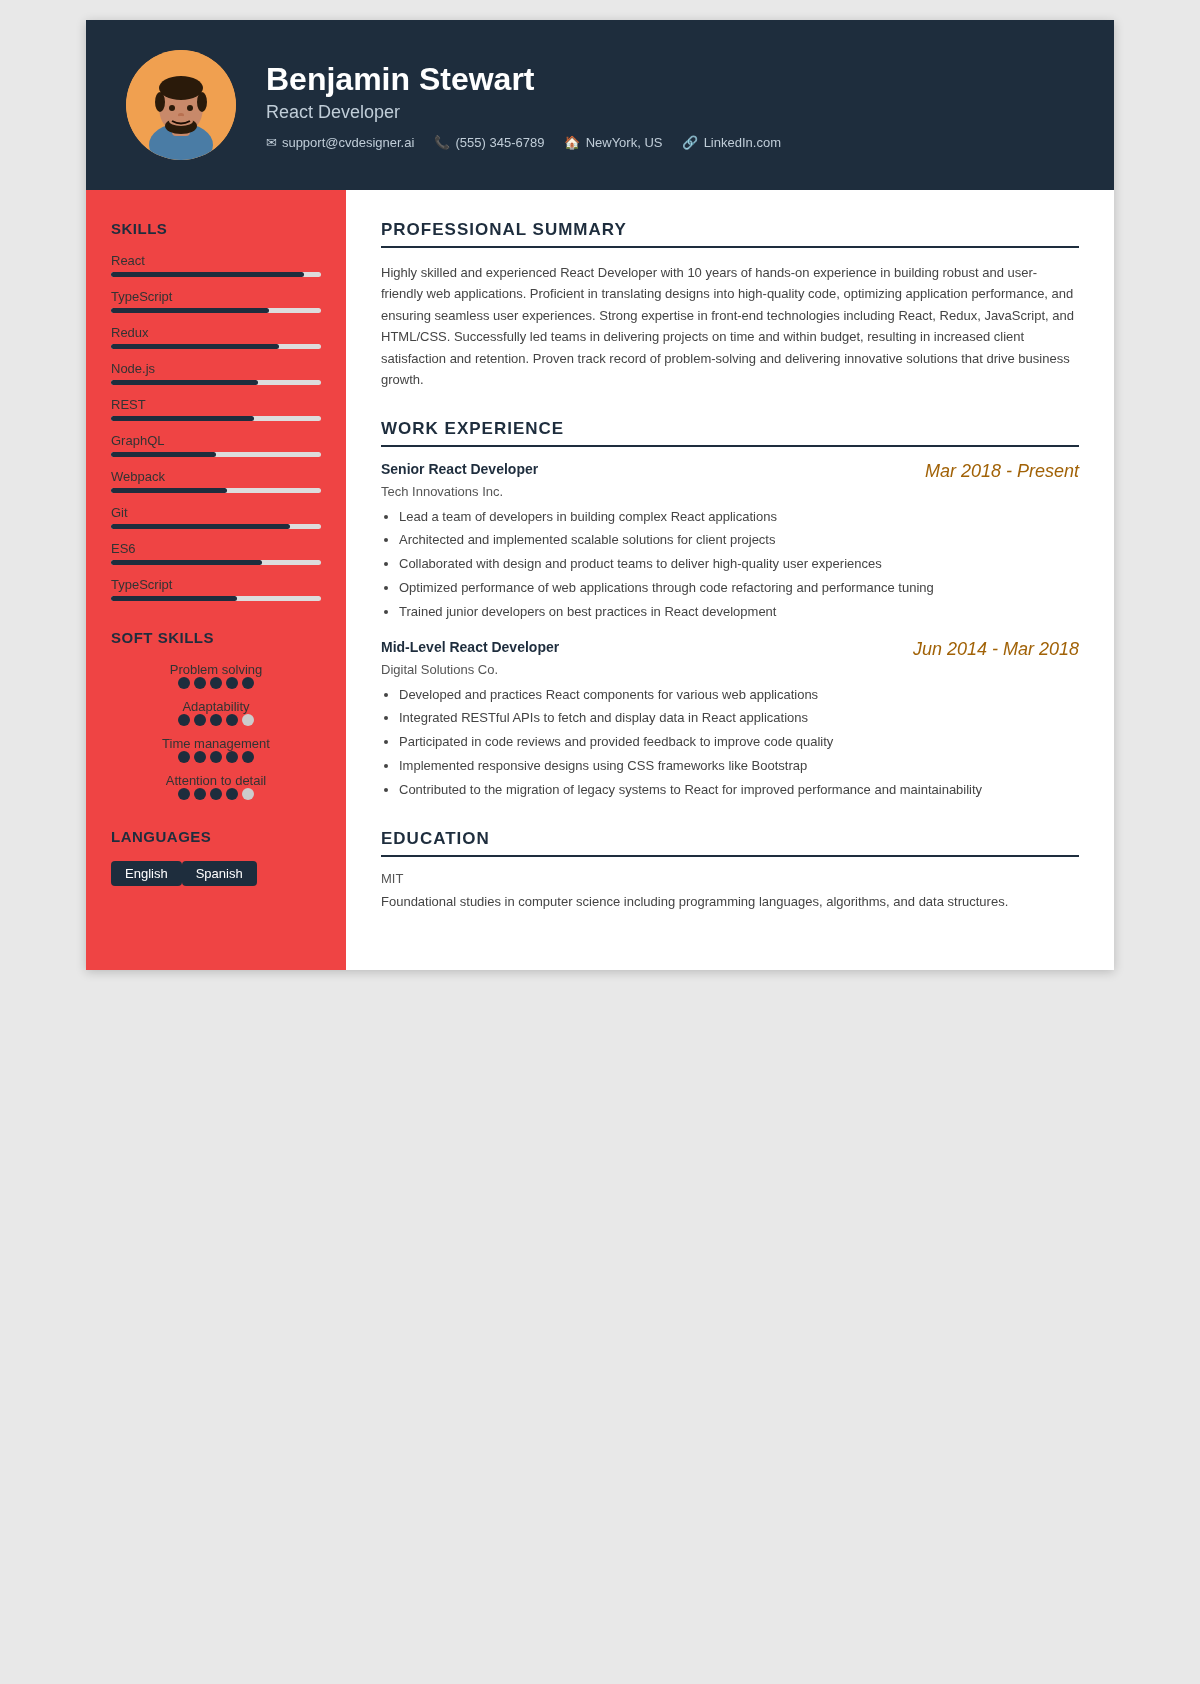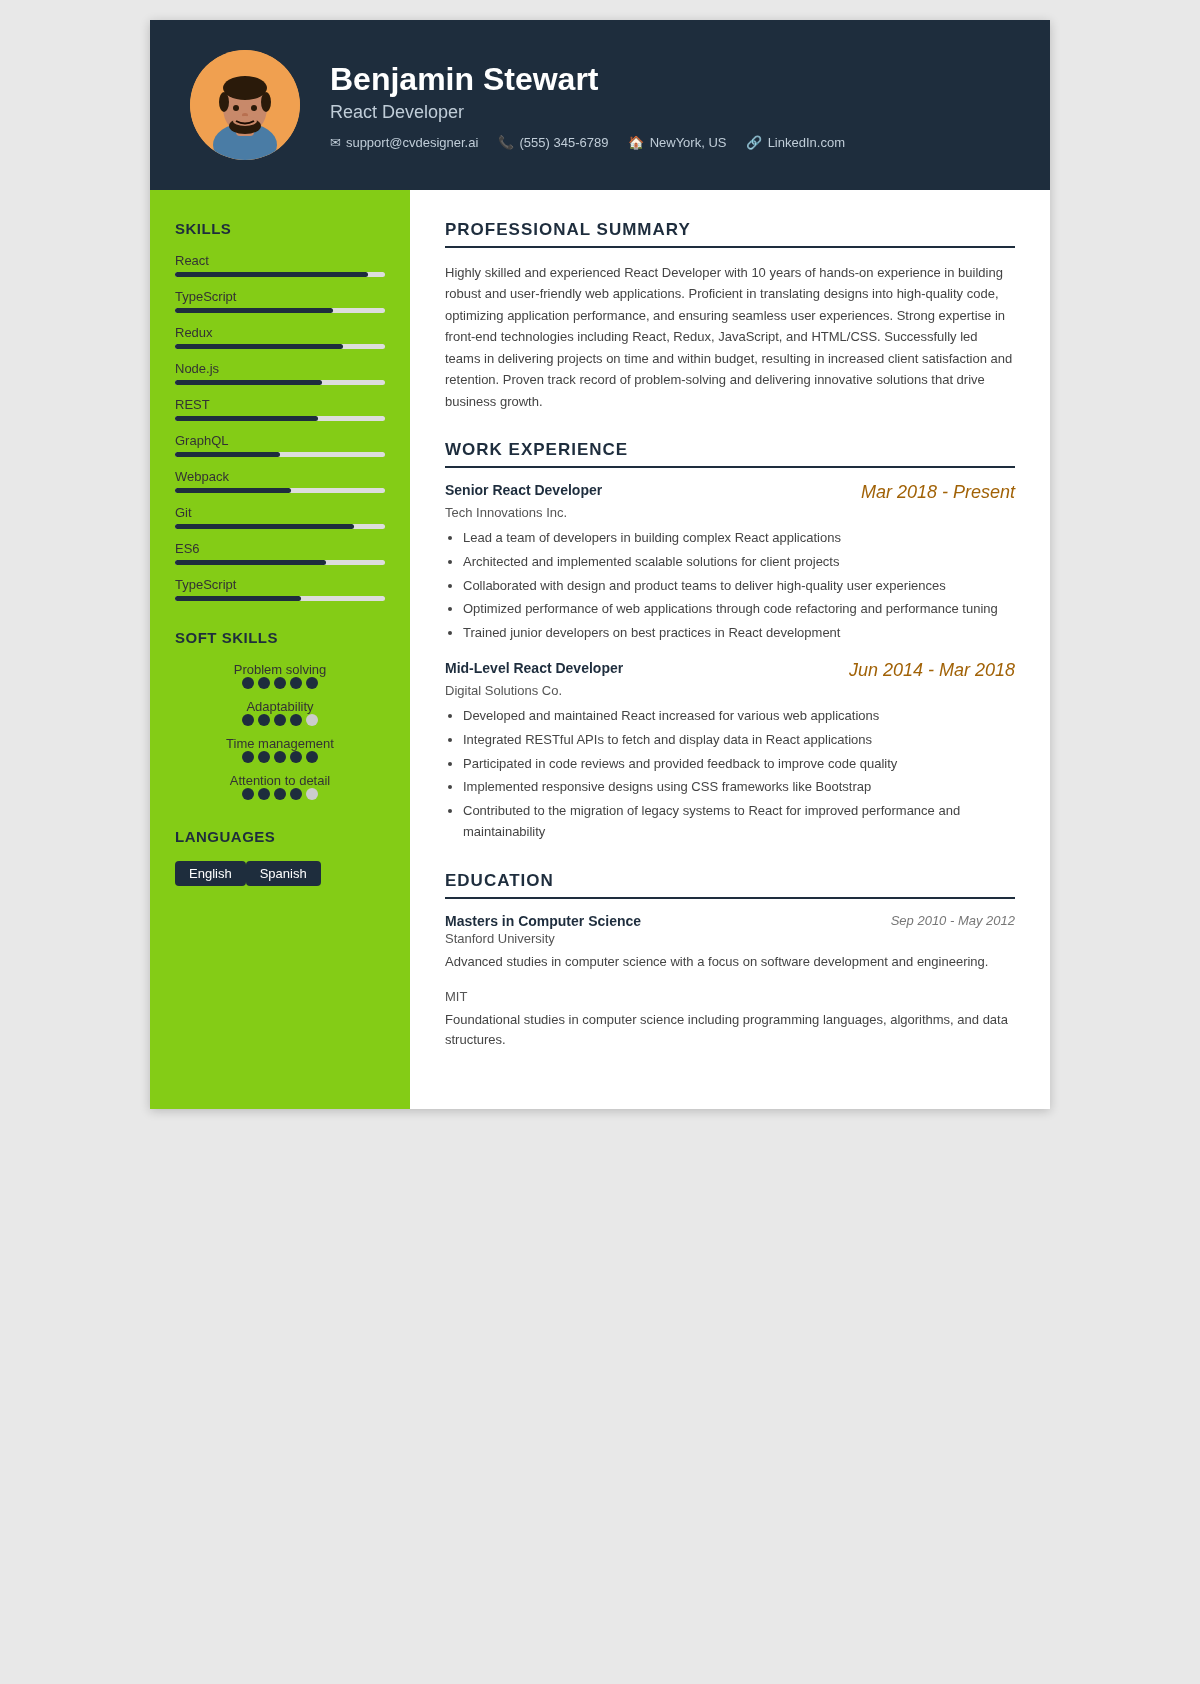--- a/index.html
+++ b/index.html
@@ -4,21 +4,21 @@
   <style>
     * { margin: 0; padding: 0; box-sizing: border-box; }
     body {
       font-family: Arial, sans-serif;
       background: #e8e8e8;
       display: flex;
       justify-content: center;
       padding: 20px 0;
     }
     .page {
-      width: 900px;
+      width: 1028px;
       background: #fff;
       box-shadow: 0 2px 10px rgba(0,0,0,0.2);
     }
     
     .header {
       background: #1e2d3d;
       padding: 30px 40px;
       display: flex;
       align-items: center;
       gap: 30px;
@@ -67,21 +67,21 @@
     }
     
     .body {
       display: flex;
       background: #fff;
     }
     
     .sidebar {
       width: 260px;
       flex-shrink: 0;
-      background: #84cc16;
+      background: #ef4444;
       padding: 30px 25px;
     }
     .sidebar-section-title {
       font-size: 15px;
       font-weight: bold;
       color: #1e2d3d;
       margin-bottom: 16px;
       letter-spacing: 0.5px;
     }
     
@@ -429,42 +429,34 @@
                 <li>Trained junior developers on best practices in React development</li>
               </ul>
   </div>
             <div>
     <div class="job-header">
       <div class="job-title">Mid-Level React Developer</div>
       <div class="job-dates">Jun 2014 - Mar 2018</div>
     </div>
     <div class="job-company">Digital Solutions Co.</div>
     <ul class="job-bullets">
-                <li>Developed and maintained React increased for various web applications</li>
+                <li>Developed and practices React components for various web applications</li>
                 <li>Integrated RESTful APIs to fetch and display data in React applications</li>
                 <li>Participated in code reviews and provided feedback to improve code quality</li>
                 <li>Implemented responsive designs using CSS frameworks like Bootstrap</li>
                 <li>Contributed to the migration of legacy systems to React for improved performance and maintainability</li>
               </ul>
   </div>
           </div>
       </div>
 
       <div class="main-section">
         <div class="section-title">EDUCATION</div>
         <div id="edu-list">
             <div>
-    <div class="edu-header">
-      <div class="edu-degree">Masters in Computer Science</div>
-      <div class="edu-dates">Sep 2010 - May 2012</div>
-    </div>
-    <div class="edu-school">Stanford University</div>
-    <div class="edu-desc">Advanced studies in computer science with a focus on software development and engineering.</div>
-  </div>
-            <div>
     <div class="edu-school">MIT</div>
     <div class="edu-desc">Foundational studies in computer science including programming languages, algorithms, and data structures.</div>
   </div>
           </div>
       </div>
     </div>
   </div>
 </div>
 
 </body></html>

